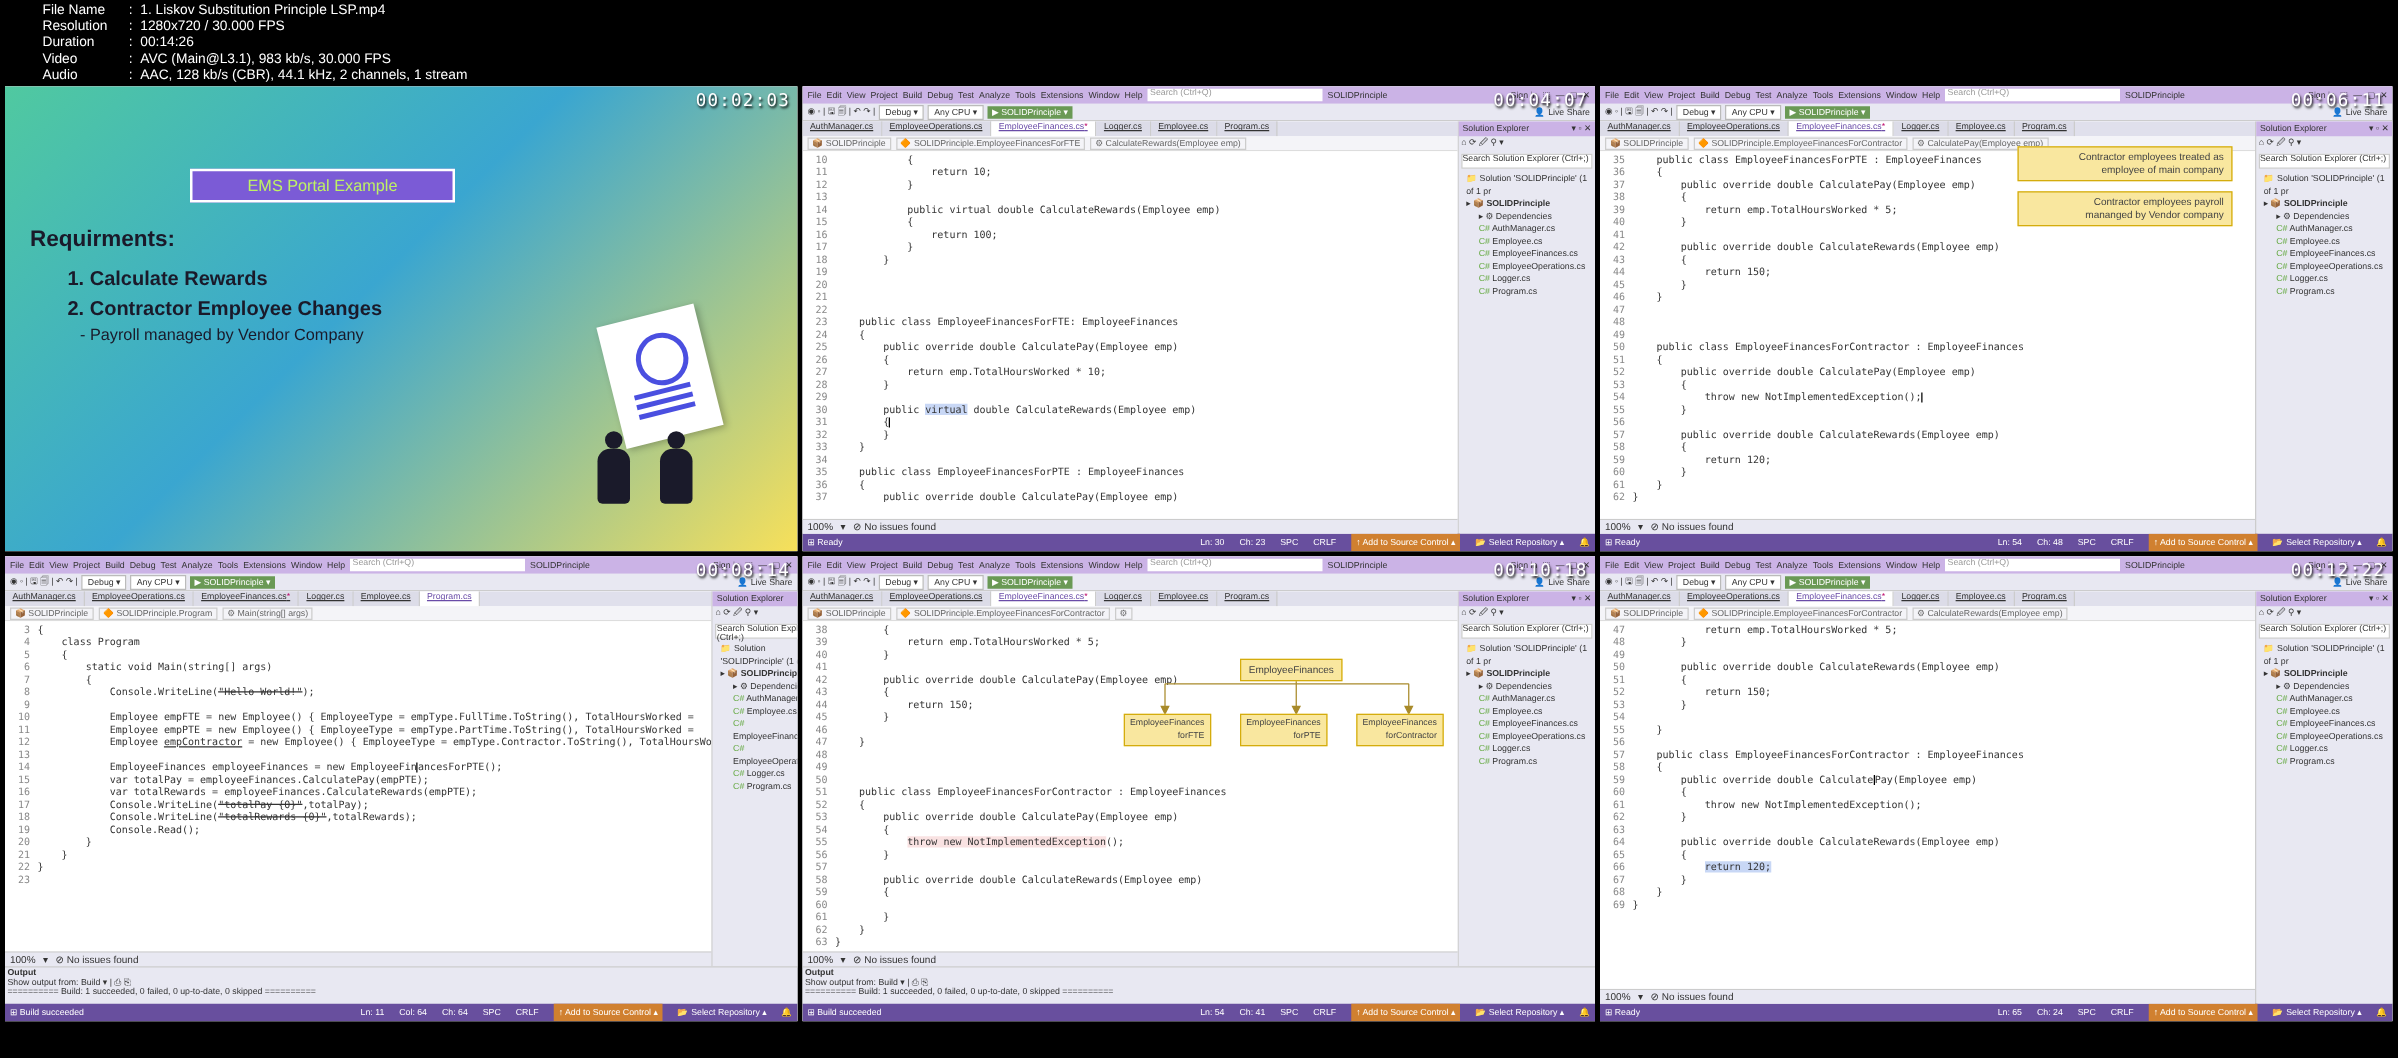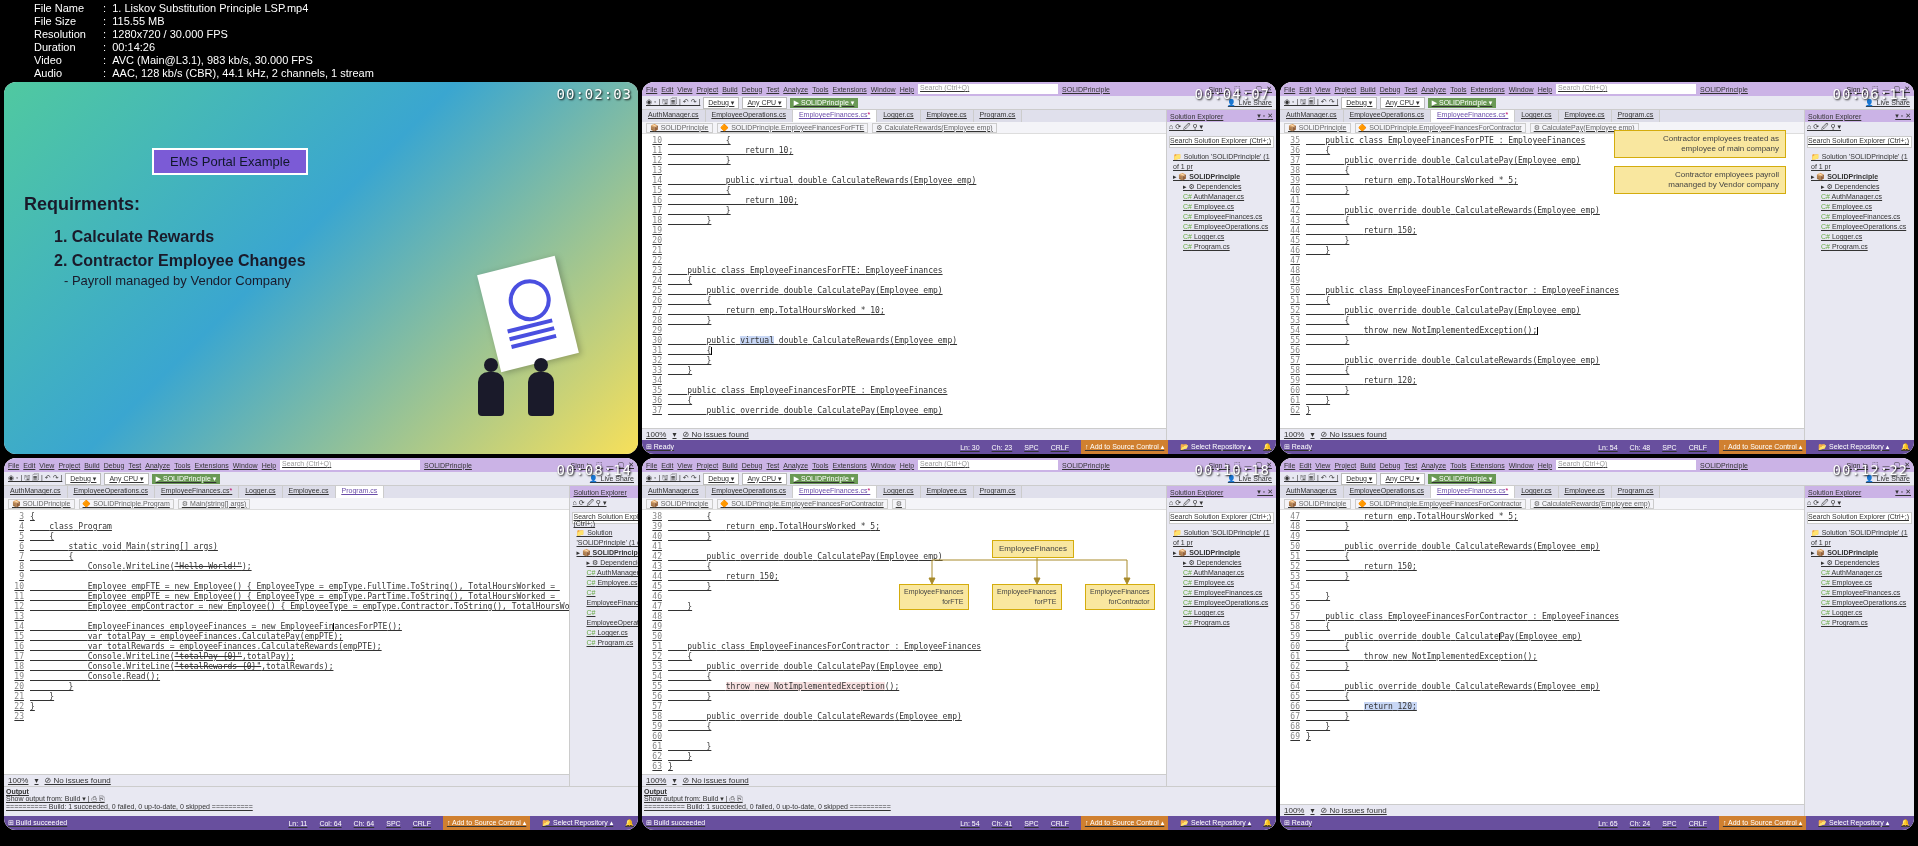--- a/index.html
+++ b/index.html
@@ -4,43 +4,43 @@
 <style>
   * { box-sizing: border-box; margin: 0; padding: 0; }
   body { background: #000; font-family: Arial, sans-serif; color: #fff; width: 1918px; height: 846px; overflow: hidden; }
   
   .metadata { padding: 2px 6px; font-size: 11px; line-height: 13px; font-family: Verdana, sans-serif; margin-left: 28px; }
   .metadata-row { white-space: pre; }
   .meta-label { display: inline-block; width: 66px; }
   .meta-sep { display: inline-block; }
   
   .thumbs { display: grid; grid-template-columns: repeat(3,1fr); grid-template-rows: repeat(2,1fr); gap: 4px; padding: 0 4px 4px 4px; height: calc(100% - 94px); }
-  .thumb { position: relative; background: #fff; overflow: hidden; font-size: 7px; border-radius: 12px; }
+  .thumb { position: relative; background: #fff; overflow: hidden; font-size: 7px; }
   .timestamp { position: absolute; top: 4px; right: 6px; font-family: monospace; font-size: 14px; color: #fff; text-shadow: 1px 1px 2px #000; z-index: 20; letter-spacing: 1px; }
   
   
   .slide1 { background: linear-gradient(135deg,#50c9a0 0%,#3aa6d0 45%,#f7e05a 100%); position: relative; width: 100%; height: 100%; }
   .lsp-banner { position: absolute; top: 18px; left: 12px; background: #e94b8a; border: 2px solid #fff; padding: 6px 14px; color: #fff; font-size: 17px; }
-  .ems-banner { position: absolute; top: 66px; left: 148px; background: #7b5bd6; border: 2px solid #fff; padding: 4px 16px; color: #0f172a; font-size: 13px; }
+  .ems-banner { position: absolute; top: 66px; left: 148px; background: #7b5bd6; border: 2px solid #fff; padding: 4px 44px; color: #bef264; font-size: 13px; }
   .req-block { position: absolute; top: 112px; left: 20px; color: #1a1a2a; font-family: Arial; }
   .req-title { font-size: 18px; font-weight: bold; margin-bottom: 10px; }
   .req-item { font-size: 16px; margin-left: 30px; font-weight: bold; line-height: 24px; }
   .req-sub { font-size: 13px; margin-left: 40px; font-weight: normal; }
   .deco { position: absolute; right: 20px; bottom: 10px; width: 180px; height: 180px; }
   .doc-icon { position: absolute; top: 0; left: 50px; width: 80px; height: 100px; background: #fff; transform: rotate(-14deg); box-shadow: 2px 2px 6px rgba(0,0,0,0.25); }
   .doc-icon::before { content:""; position:absolute; top:16px; left:24px; width:34px; height:34px; border:4px solid #4a4fe0; border-radius:50%; }
   .doc-icon::after { content:""; position:absolute; top:60px; left:16px; width:46px; height:4px; background:#4a4fe0; box-shadow: 0 8px 0 #4a4fe0, 0 16px 0 #4a4fe0; }
   .person { position: absolute; bottom: 0; width: 36px; height: 86px; }
   .person::before { content:""; position:absolute; top:0; left:10px; width:14px; height:14px; background:#1a1a2a; border-radius:50%; }
   .person::after { content:""; position:absolute; top:14px; left:4px; width:26px; height:44px; background:#1a1a2a; border-radius:10px 10px 4px 4px; }
   .p1 { left: 36px; }
   .p2 { left: 86px; }
   
   
-  .vs { background: #e8e8f2; width: 100%; height: 100%; display: flex; flex-direction: column; font-family: "Segoe UI", Arial, sans-serif; font-size: 8px; color: #333; text-decoration: underline; }
+  .vs { background: #e8e8f2; width: 100%; height: 100%; display: flex; flex-direction: column; font-family: "Segoe UI", Arial, sans-serif; font-size: 8px; color: #333; }
   .vs-title { background: #cbb3e6; height: 14px; display: flex; align-items: center; padding: 0 4px; font-size: 7px; color: #333; gap: 4px; }
   .vs-title .spacer { flex: 1; }
   .vs-title-search { background: #fff; width: 140px; height: 10px; font-size: 7px; }
   .vs-toolbar { background: #e8e8f2; height: 14px; display: flex; align-items: center; padding: 0 4px; gap: 3px; font-size: 7px; border-bottom: 1px solid #ccc; }
   .vs-green { background: #6a9955; color:#fff; padding:1px 4px; }
   .vs-dropdown { background:#fff; border:1px solid #bbb; padding:1px 4px; }
   .vs-body { flex: 1; display: flex; background: #fff; overflow: hidden; }
   .vs-editor { flex: 1; display: flex; flex-direction: column; position: relative; }
   .vs-tabs { height: 12px; background: #e0e0ec; display: flex; font-size: 7px; }
   .vs-tab { padding: 1px 6px; border-right: 1px solid #ccc; background: #dcdce8;  text-decoration: underline; }
@@ -71,21 +71,20 @@
   .vs-status { height: 14px; background: #684f9e; color: #fff; display: flex; align-items: center; font-size: 7px; padding: 0 4px; gap: 12px; }
   .vs-status .spacer { flex: 1; }
   .vs-status .orange { background: #d08030; height:100%; display:flex; align-items:center; padding:0 4px; }
   .cursor { display:inline-block; width:1px; height:8px; background:#000; vertical-align:text-bottom; }
 </style>
 </head>
 <body>
 
 <div class="metadata">
     <div class="metadata-row"><span class="meta-label">File Name</span><span class="meta-sep"> :  </span><span>1. Liskov Substitution Principle LSP.mp4</span></div>
-    <div class="metadata-row"><span class="meta-label">File Size</span><span class="meta-sep"> :  </span><span>115.55 MB</span></div>
     <div class="metadata-row"><span class="meta-label">Resolution</span><span class="meta-sep"> :  </span><span>1280x720 / 30.000 FPS</span></div>
     <div class="metadata-row"><span class="meta-label">Duration</span><span class="meta-sep"> :  </span><span>00:14:26</span></div>
     <div class="metadata-row"><span class="meta-label">Video</span><span class="meta-sep"> :  </span><span>AVC (Main@L3.1), 983 kb/s, 30.000 FPS</span></div>
     <div class="metadata-row"><span class="meta-label">Audio</span><span class="meta-sep"> :  </span><span>AAC, 128 kb/s (CBR), 44.1 kHz, 2 channels, 1 stream</span></div>
   </div>
 
 <div class="thumbs">
 
   <div class="thumb">
     <div class="timestamp">00:02:03</div>

